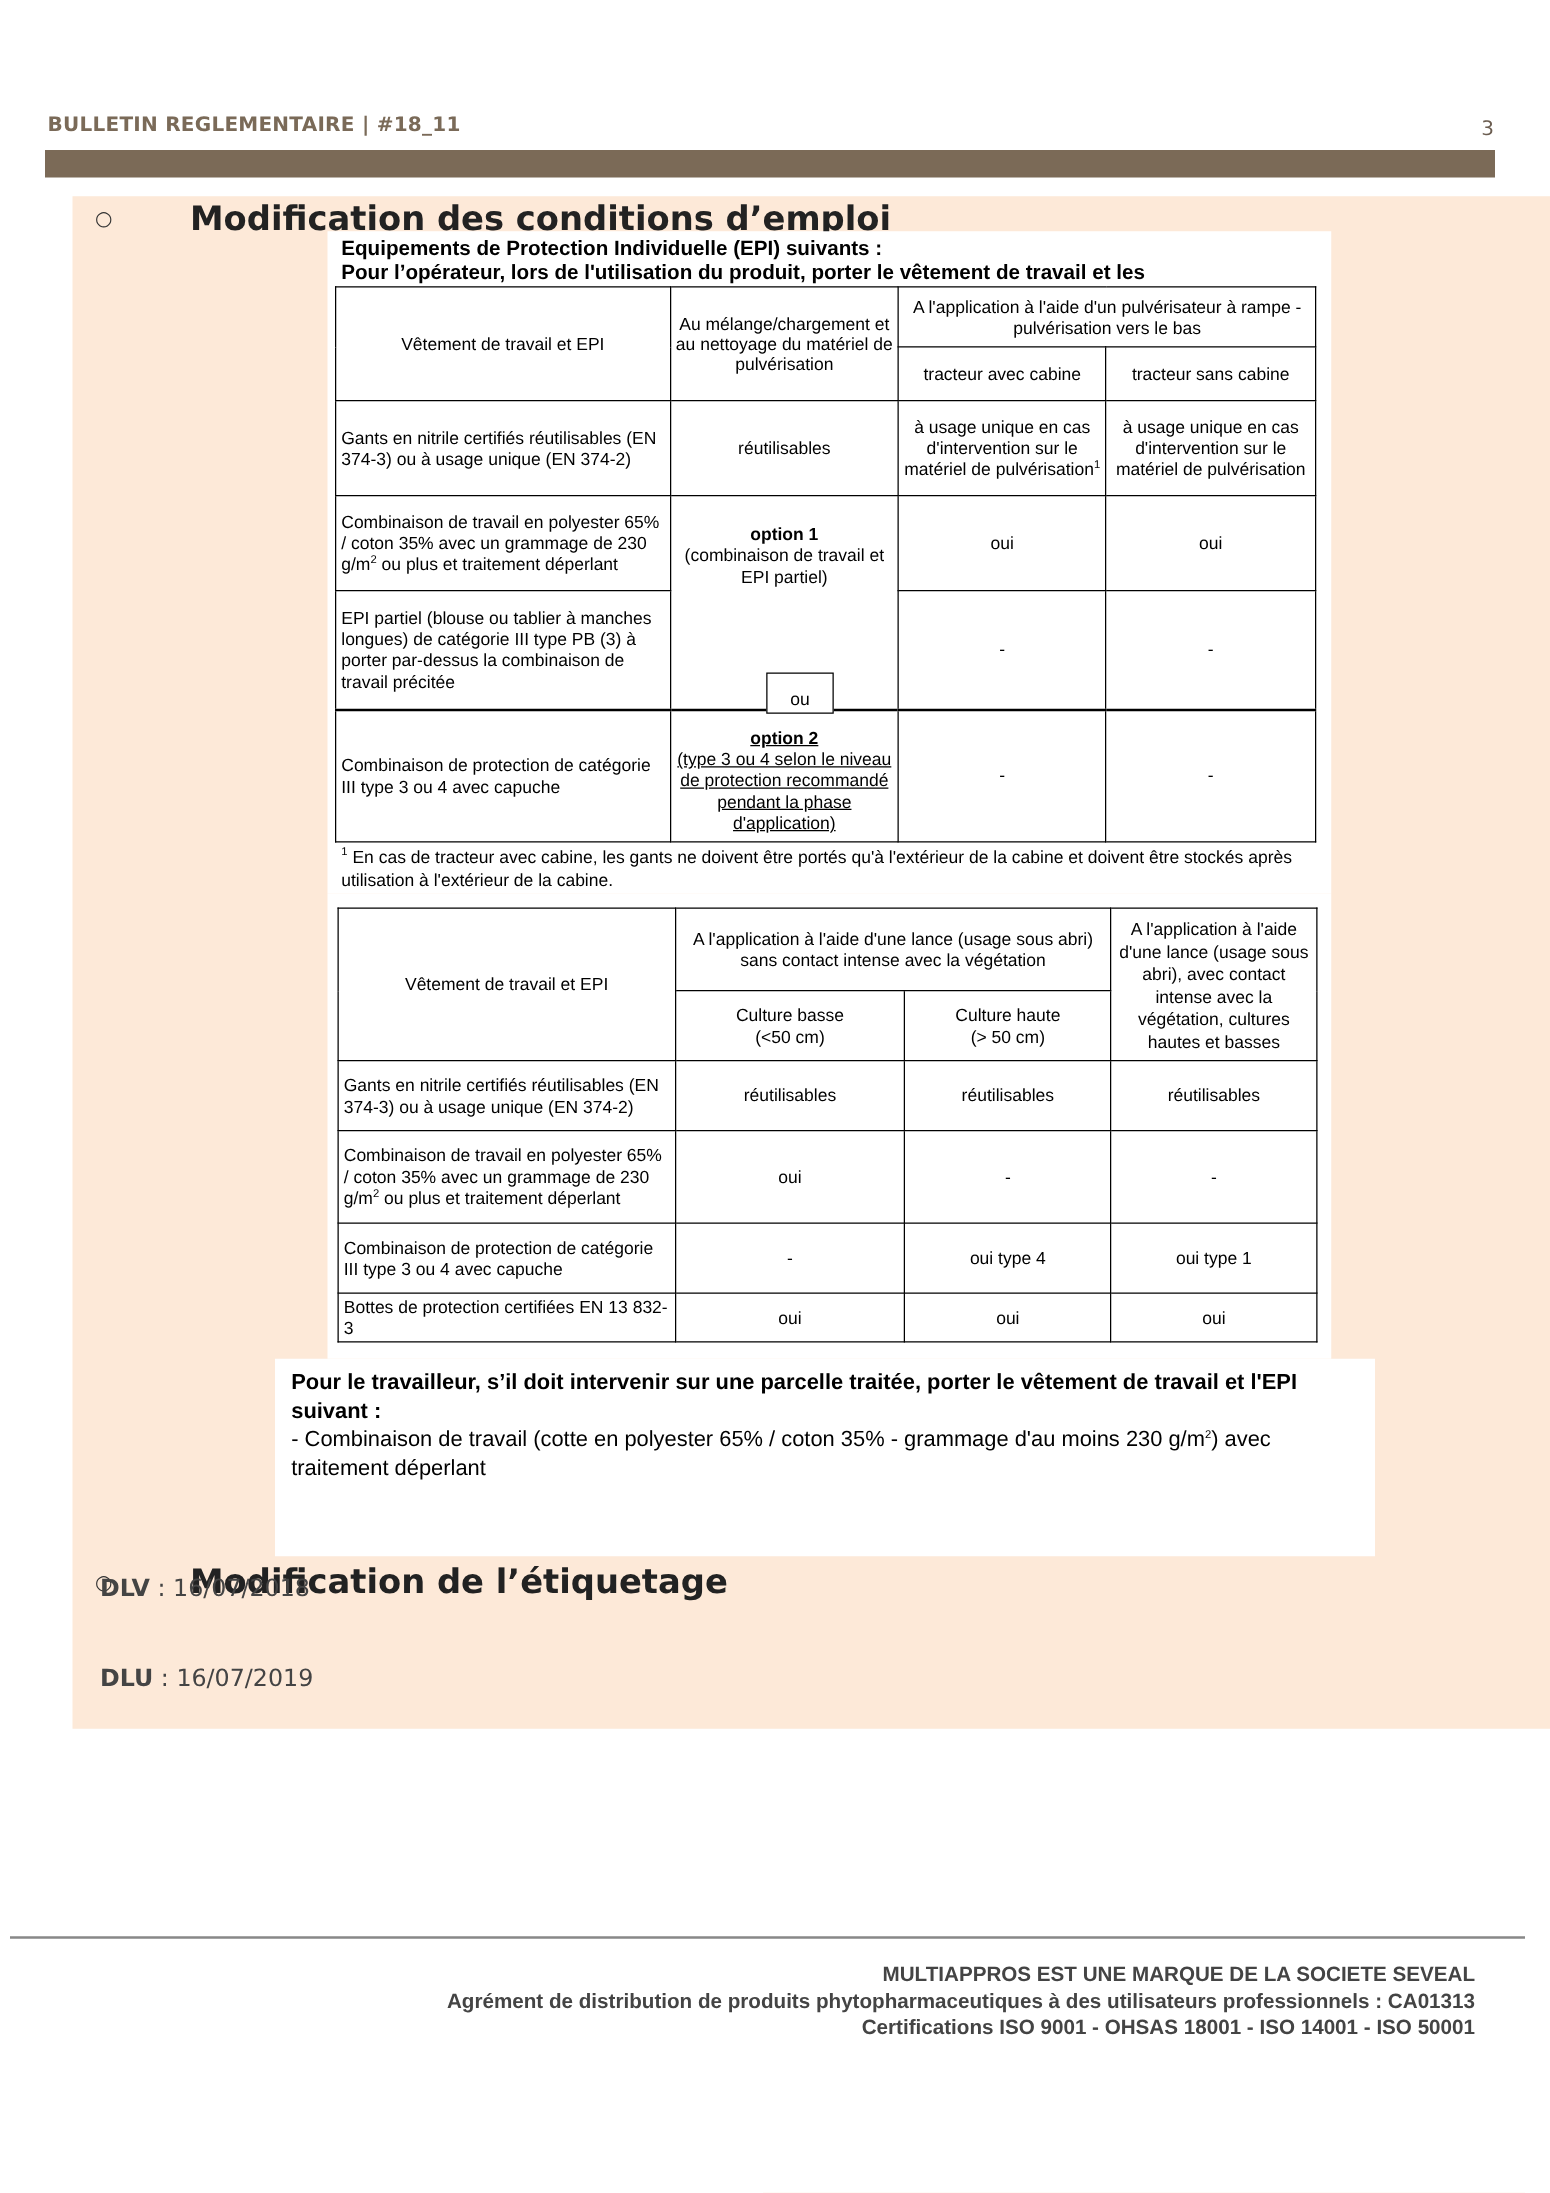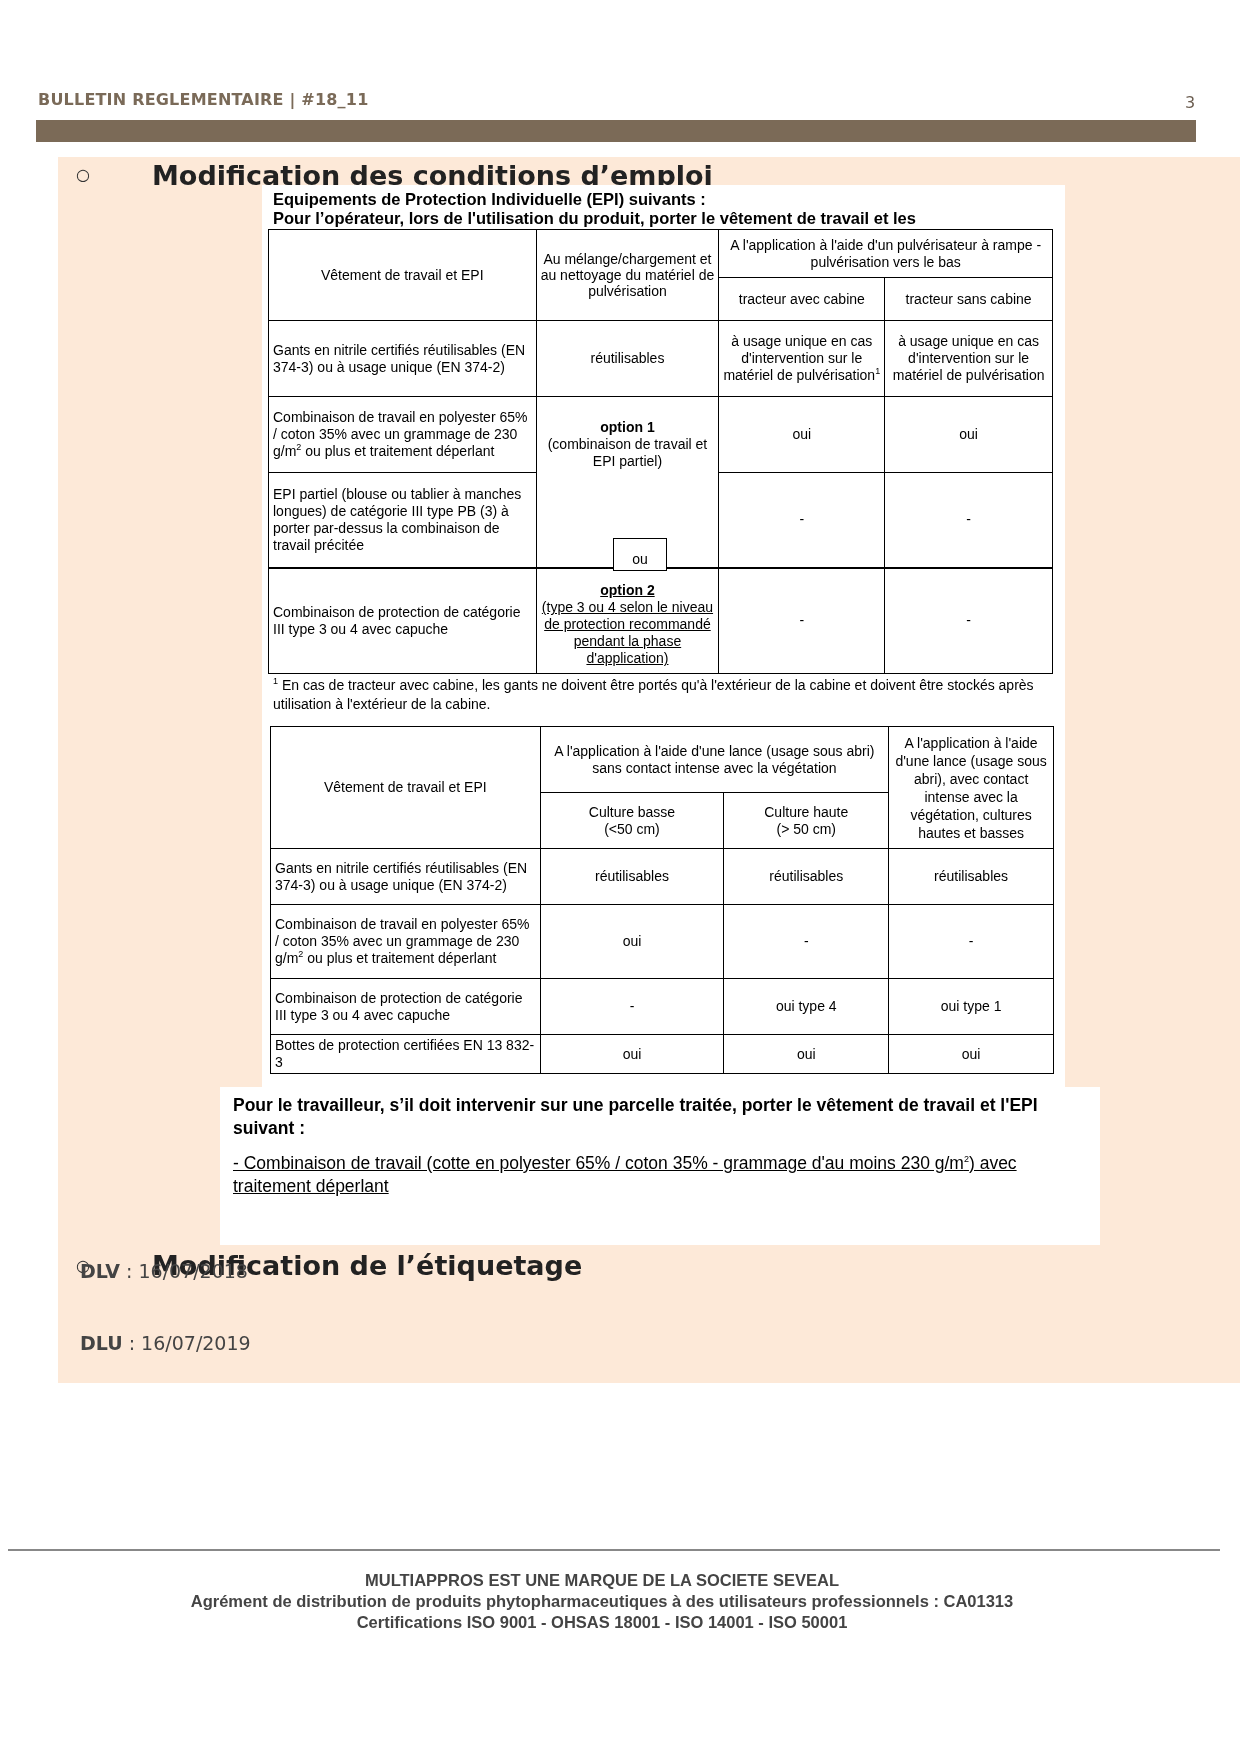--- a/index.html
+++ b/index.html
@@ -19,21 +19,21 @@
   table.epi td.val { text-align: center; }
   .bold { font-weight: bold; }
   .ou-box { position: absolute; left: 613px; top: 538px; width: 54px; height: 33px; border: 1.3px solid #000; background: #fff; font-size: 14px; display: flex; align-items: center; justify-content: center; padding-top: 8px; box-sizing: border-box; }
   .footnote { position: absolute; left: 273px; top: 676px; width: 790px; font-size: 14px; line-height: 19px; }
   .worker-text { position: absolute; left: 233px; top: 1094px; width: 860px; font-size: 17.5px; line-height: 23px; }
   .worker-title { font-weight: bold; }
   .worker-line { margin: 0; }
   .dlv, .dlu { position: absolute; left: 80px; font-family: "DejaVu Sans", sans-serif; font-size: 19px; color: #444; }
   .dlv b, .dlu b { color: #444; }
   .footer-rule { position: absolute; left: 8px; top: 1549px; width: 1212px; height: 2px; background: #888; }
-  .footer { position: absolute; left: 12px; top: 1570px; width: 1180px; text-align: center; font-weight: bold; font-size: 16.5px; color: #444; line-height: 21px; }
+  .footer { position: absolute; left: 0; top: 1570px; width: 1180px; text-align: right; font-weight: bold; font-size: 16.5px; color: #444; line-height: 21px; }
   sup { font-size: 9px; vertical-align: super; line-height: 0; }
 </style>
 </head>
 <body>
 
 <div class="header-title">BULLETIN REGLEMENTAIRE | #18_11</div>
 <div class="page-number">3</div>
 <div class="header-bar"></div>
 
 <div class="peach-block"></div>
@@ -147,21 +147,21 @@
     <td class="desc">Bottes de protection certifiées EN 13 832-3</td>
     <td class="val">oui</td>
     <td class="val">oui</td>
     <td class="val">oui</td>
   </tr>
 </tbody>
   </table>
 
 <div class="worker-text">
   <p class="worker-line worker-title">Pour le travailleur, s’il doit intervenir sur une parcelle traitée, porter le vêtement de travail et l'EPI suivant :</p>
-  <p class="worker-line" style="margin-top:12px;text-decoration:underline;"><span>- Combinaison de travail (cotte en polyester 65% / coton 35% - grammage d'au moins 230 g/m</span><sup>2</sup><span>) avec traitement déperlant</span></p>
+  <p class="worker-line" style=""><span>- Combinaison de travail (cotte en polyester 65% / coton 35% - grammage d'au moins 230 g/m</span><sup>2</sup><span>) avec traitement déperlant</span></p>
 </div>
 
 <div class="bullet" style="left:76px; top:1256px;">○</div>
 <div class="section-heading" style="left:152px; top:1250px;">Modification de l’étiquetage</div>
 <div class="dlv" style="top:1260px;"><b>DLV</b><span> : 16/07/2018</span></div>
 <div class="dlu" style="top:1332px;"><b>DLU</b><span> : 16/07/2019</span></div>
 
 <div class="footer-rule"></div>
 <div class="footer">
   <div>MULTIAPPROS EST UNE MARQUE DE LA SOCIETE SEVEAL</div>

